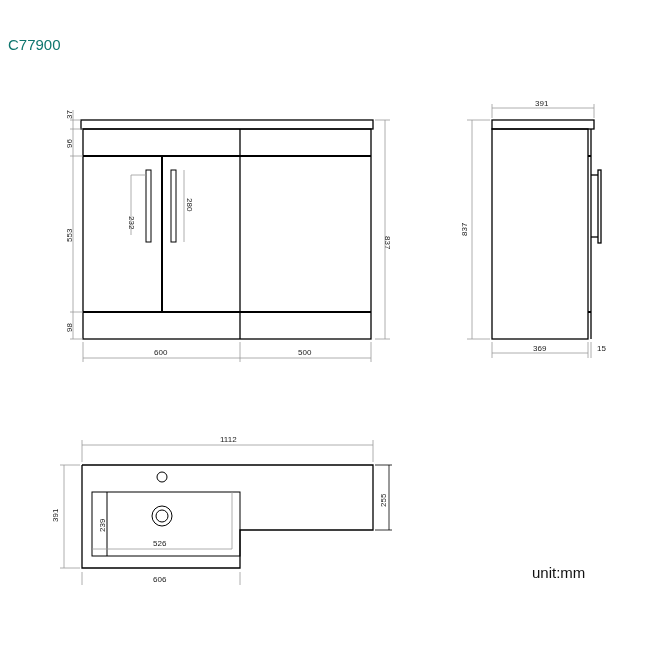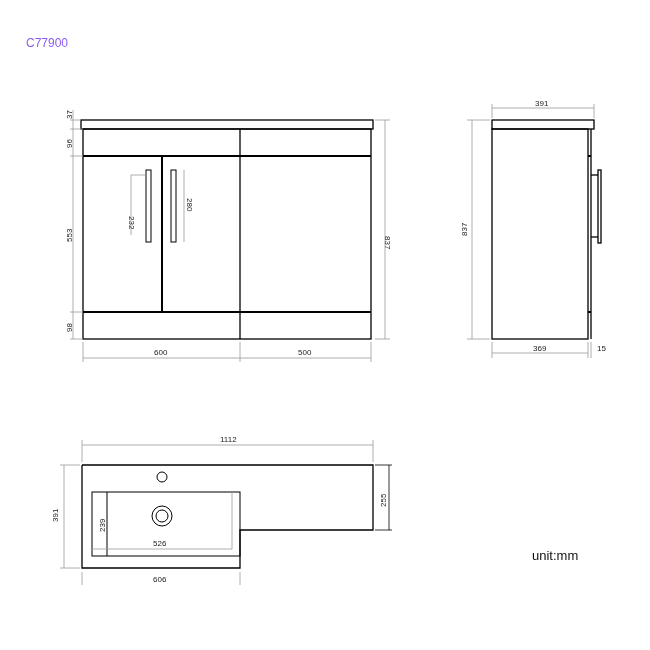--- a/index.html
+++ b/index.html
@@ -1,18 +1,18 @@
 <!DOCTYPE html>
 <html><head>
 <meta charset="utf-8">
 <style>
   html, body { margin:0; padding:0; background:#ffffff; }
   body { width:650px; height:650px; position:relative; overflow:hidden; font-family:"Liberation Sans", sans-serif; }
-  #title { position:absolute; left:26px; top:36px; font-size:12px; color:#8b5cf6; }
-  #unit { position:absolute; left:532px; top:548px; font-size:13px; color:#111; }
+  #title { position:absolute; left:8px; top:36px; font-size:15px; color:#0f766e; }
+  #unit { position:absolute; left:532px; top:564px; font-size:15px; color:#111; }
   svg { position:absolute; left:0; top:0; }
   .dim { font-family:"Liberation Sans", sans-serif; font-size:8px; fill:#222; }
 </style>
 </head>
 <body>
 
 <div id="title">C77900</div>
 <div id="unit">unit:mm</div>
 
 <svg width="650" height="650" viewBox="0 0 650 650">

